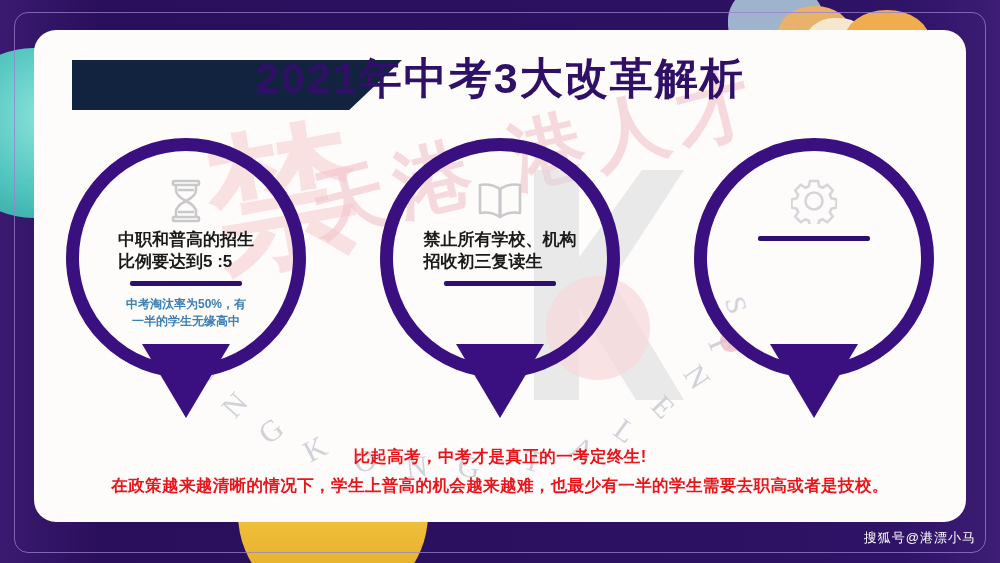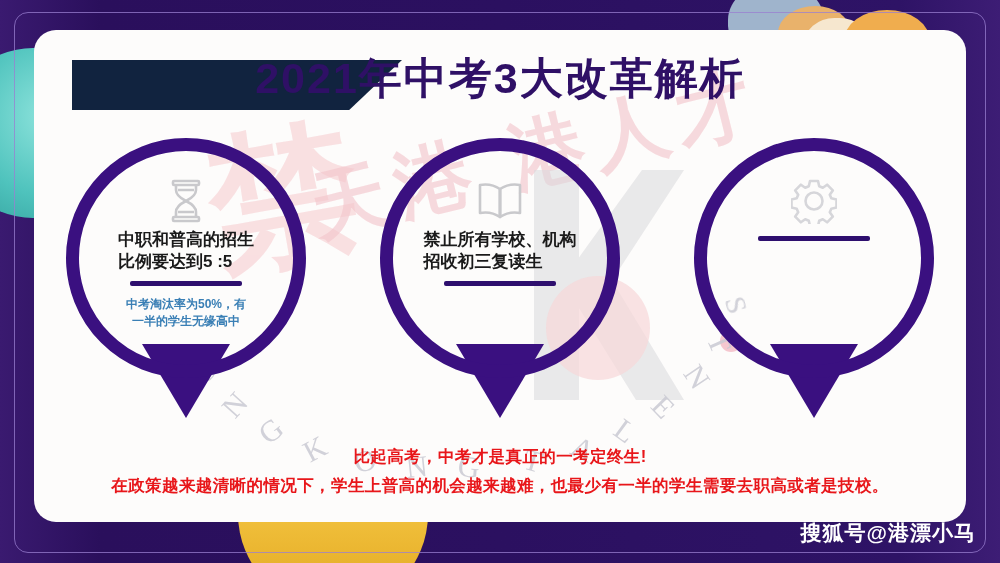--- a/index.html
+++ b/index.html
@@ -161,21 +161,21 @@
   .bottom-text .line {
     color:#e8161a; font-weight:700;
     font-size:16.5px; line-height:1.75;
     letter-spacing:.4px; white-space:nowrap;
   }
   .bottom-text .line2 { font-size:16.5px; }
 
   
   .sohu {
     position:absolute; right:24px; bottom:16px;
-    color:#ffffff; font-size:21px; font-weight:700;
+    color:#ffffff; font-size:13px; font-weight:400;
     letter-spacing:1px; z-index:8; white-space:nowrap;
   }
 </style>
 </head>
 <body>
 
 <div id="stage">
 
   <div class="deco deco-teal"></div>
   <div class="deco deco-person-head"></div>

